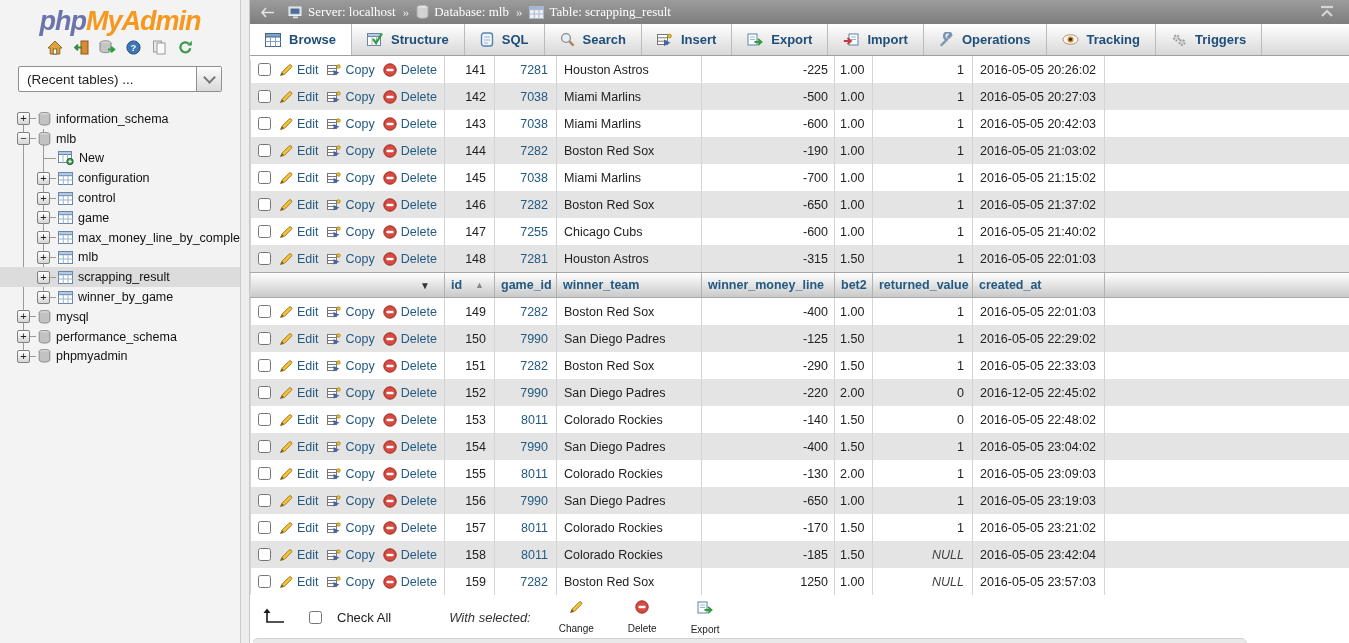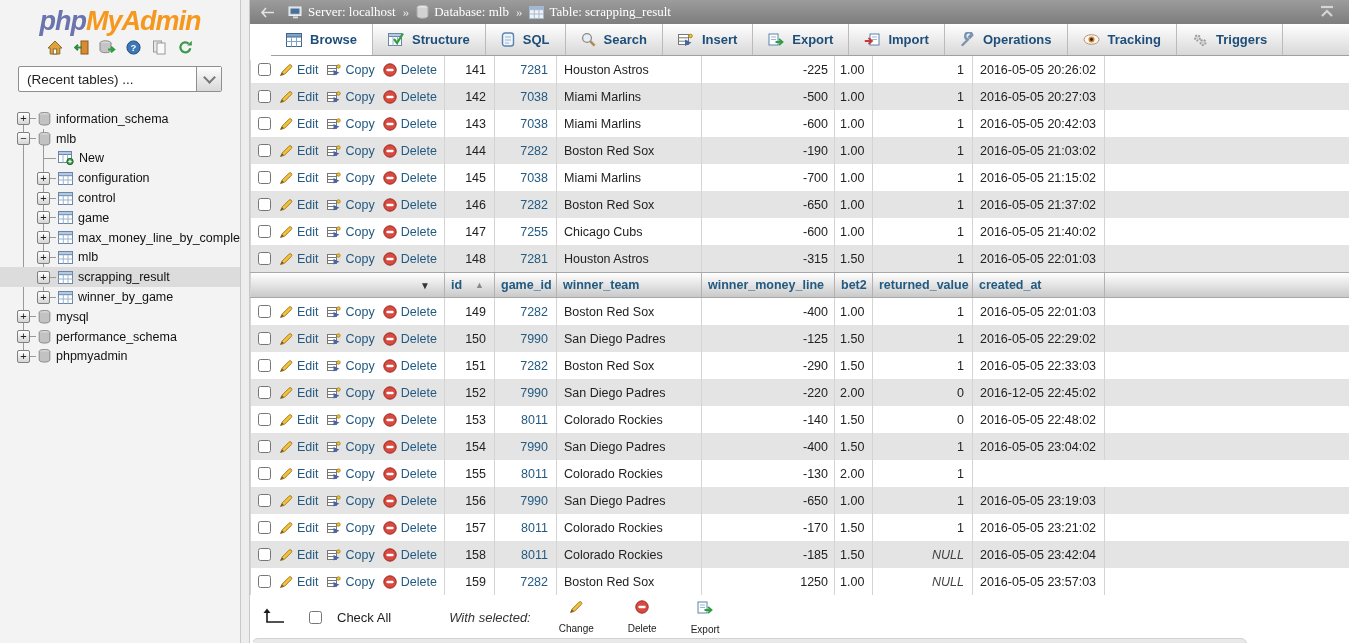--- a/index.html
+++ b/index.html
@@ -35,21 +35,21 @@
   .divider{width:8px;flex:none;background:#ededed;border-left:1px solid #c9c9c9;border-right:1px solid #c9c9c9;cursor:col-resize;}
 
   
   .main{flex:1;display:flex;flex-direction:column;min-width:0;}
   .topbar{height:24px;background:linear-gradient(#9c9c9c,#7d7d7d);color:#fff;display:flex;align-items:center;gap:7px;padding:0 10px;position:relative;font-size:13px;flex:none;font-family:Liberation Serif, serif;}
   .back{display:flex;align-items:center;margin-right:6px;cursor:pointer;}
   .bc-item{display:flex;align-items:center;gap:5px;cursor:pointer;}
   .bc-sep{color:#eee;}
   .collapse{position:absolute;right:14px;top:5px;cursor:pointer;}
 
-  .tabbar{height:31px;background:linear-gradient(#ffffff,#d8d8d8);border-bottom:1px solid #a0a0a0;display:flex;align-items:stretch;flex:none;margin-left:21px;}
+  .tabbar{height:31px;background:linear-gradient(#ffffff,#d8d8d8);border-bottom:1px solid #a0a0a0;display:flex;align-items:stretch;flex:none;}
   .tab{display:flex;align-items:center;gap:8px;padding:0 15px;border-right:1px solid #bbb;color:#1e4e79;font-weight:bold;font-size:13px;cursor:pointer;}
   .tab.active{background:#fff;}
   .icn{display:inline-flex;align-items:center;}
 
   .content{flex:1;background:#fff;position:relative;overflow:hidden;border-radius:6px;}
 
   
   .trow{display:grid;grid-template-columns:195px 50px 62px 145px 133px 38px 100px 132px;height:27px;align-items:stretch;background:#fff;}
   .trow.alt{background:#e4e4e4;}
   .cell{display:flex;align-items:center;border-right:1px solid #d4d4d4;overflow:hidden;white-space:nowrap;box-sizing:border-box;}
@@ -1005,20 +1005,21 @@
                 </span>Delete</a>
             </div>
             <div class="cell c0 num">155</div>
             <div class="cell c1 num">
               <a class="fk">8011</a>
             </div>
             <div class="cell c2">Colorado Rockies</div>
             <div class="cell c3 num">-130</div>
             <div class="cell c4">2.00</div>
             <div class="cell c5 num">1</div>
+            <div class="cell c6">2016-05-05 23:09:03</div>
           </div>
           <div class="trow alt">
             <div class="cell c-act">
               <input type="checkbox" class="cb" style="">
               <a class="act"><span class="icn">
                   <svg width="14" height="14" viewBox="0 0 14 14">
                     <path d="M1.5 12.5 L3.2 9 L10 2.2 a1.6 1.6 0 0 1 2.3 2.3 L5.5 11.3 Z" fill="#f3c13c" stroke="#a87d1e"></path>
                     <path d="M1.5 12.5 L3 9.4 L4.9 11.1 Z" fill="#555"></path>
                   </svg>
                 </span>Edit</a>

